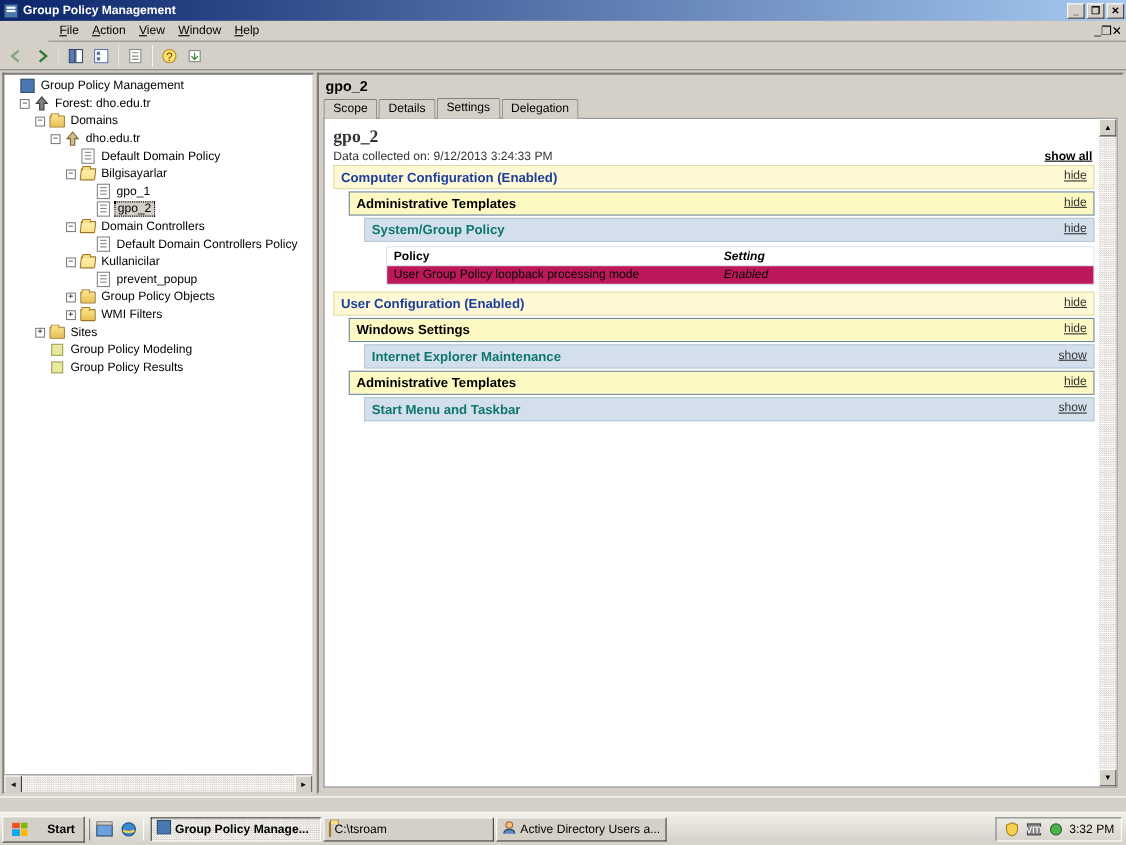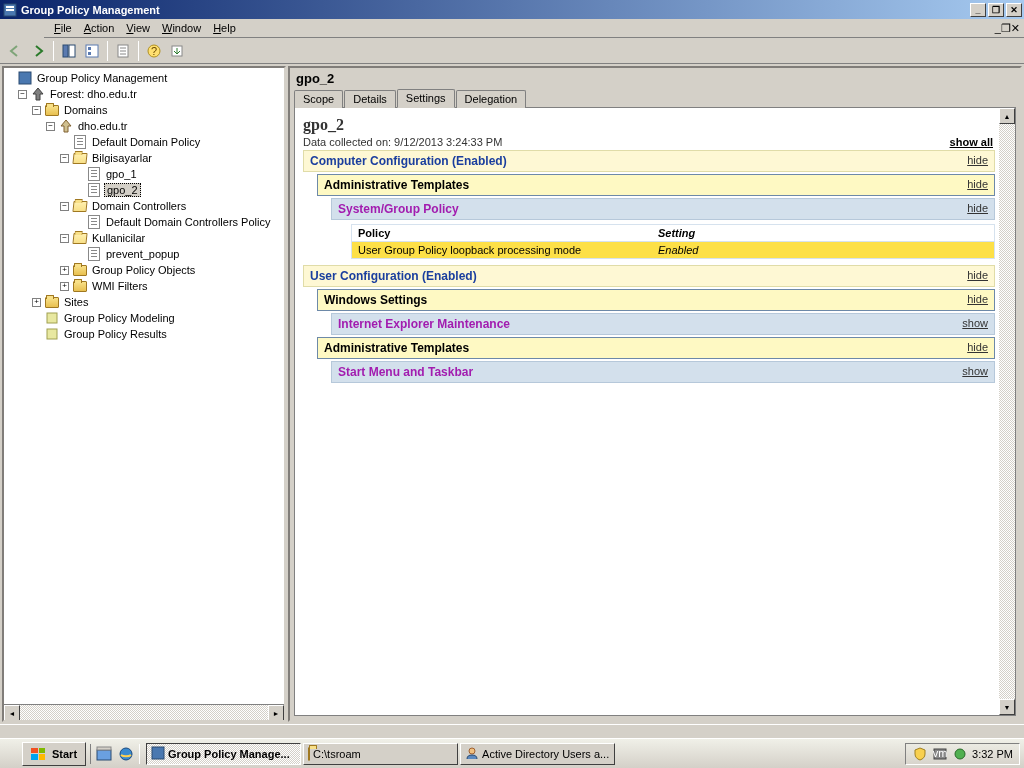--- a/index.html
+++ b/index.html
@@ -54,41 +54,41 @@
 .show-all { font-weight: bold; text-decoration: underline; color: #000; cursor: default; }
 
 .sec-yellow { background: #fef8d4; border: 1px solid #e0dca8; padding: 3px 6px; display: flex; justify-content: space-between; margin-top: 2px; }
 .sec-yellow .t { color: #1a3e9e; font-weight: bold; font-size: 12px; }
 .sec-yellow .a, .sec-blue .a, .sec-lblue .a { text-decoration: underline; color: #333; cursor: default; }
 
 .sec-blue { background: #fef9c3; border: 1px solid #6d89a8; padding: 3px 6px; display: flex; justify-content: space-between; margin-top: 2px; margin-left: 14px; }
 .sec-blue .t { color: #000; font-weight: bold; font-size: 12px; }
 
 .sec-lblue { background: #d3e0ec; border: 1px solid #b6c8da; padding: 3px 6px; display: flex; justify-content: space-between; margin-top: 2px; margin-left: 28px; }
-.sec-lblue .t { color: #a21caf; font-weight: bold; font-size: 12px; }
+.sec-lblue .t { color: #0f766e; font-weight: bold; font-size: 12px; }
 
 .tbl { margin: 4px 0 4px 48px; border: 1px solid #d6e2ee; }
 .tbl-hdr { display: flex; background: #fff; border-bottom: 1px solid #d6e2ee; font-weight: bold; }
 .tbl-hdr .c, .tbl-row .c { padding: 2px 6px; }
 .c1 { width: 300px; } .c2 { flex: 1; font-style: italic; }
-.tbl-row { display: flex; background: #fde047; }
+.tbl-row { display: flex; background: #be185d; }
 .tbl-sub { display: flex; background: #e8eff7; border-top: 1px solid #d6e2ee; }
 .tbl-sub .c1 { padding-left: 40px; }
 
 
 .report-scroll { width: 16px; background: repeating-conic-gradient(#d4d0c8 0 25%, #fff 0 50%) 0 0/2px 2px; display: flex; flex-direction: column; }
 .report-scroll .sc-btn { width: 16px; height: 16px; background: #d4d0c8; border: 1px solid #fff; border-right-color: #404040; border-bottom-color: #404040; display: inline-flex; align-items: center; justify-content: center; font-size: 7px; }
 .report-scroll .sc-track { flex: 1; }
 
 
 .statusbar { height: 20px; border-top: 1px solid #fff; background: #d4d0c8; }
 
 
 .taskbar { position: absolute; bottom: 0; left: 0; right: 0; height: 30px; background: linear-gradient(to bottom, #f0f0e8, #d4d0c8); border-top: 1px solid #fff; display: flex; align-items: center; padding: 2px; }
-.start-btn { height: 24px; padding: 0 8px; background: #d4d0c8; border: 1px solid #fff; border-right-color: #404040; border-bottom-color: #404040; display: flex; align-items: center; font-weight: bold; cursor: default; gap: 7px; margin-left: 20px; }
+.start-btn { height: 24px; padding: 0 8px; background: #d4d0c8; border: 1px solid #fff; border-right-color: #404040; border-bottom-color: #404040; display: flex; align-items: center; font-weight: bold; cursor: default; gap: 18px; }
 .ql { display: flex; gap: 2px; margin: 0 4px; padding: 0 3px; border-left: 1px solid #808080; border-right: 1px solid #fff; }
 .ql .qi { width: 20px; height: 20px; display: inline-flex; align-items: center; justify-content: center; cursor: default; }
 .tasks { display: flex; gap: 2px; flex: 1; margin-left: 2px; }
 .task { height: 22px; width: 155px; padding: 0 4px; background: #d4d0c8; border: 1px solid #fff; border-right-color: #404040; border-bottom-color: #404040; display: flex; align-items: center; gap: 3px; cursor: default; overflow: hidden; font-size: 11px; }
 .task.active { border: 1px solid #404040; border-right-color: #fff; border-bottom-color: #fff; background: repeating-conic-gradient(#fff 0 25%, #d4d0c8 0 50%) 0 0/2px 2px; font-weight: bold; }
 .tray { display: flex; align-items: center; gap: 4px; padding: 0 6px; border: 1px solid #808080; border-right-color: #fff; border-bottom-color: #fff; height: 22px; margin-right: 2px; }
 .tray .ti { width: 16px; height: 16px; display: inline-flex; align-items: center; justify-content: center; }
 .clock { font-size: 11px; }
 
 

